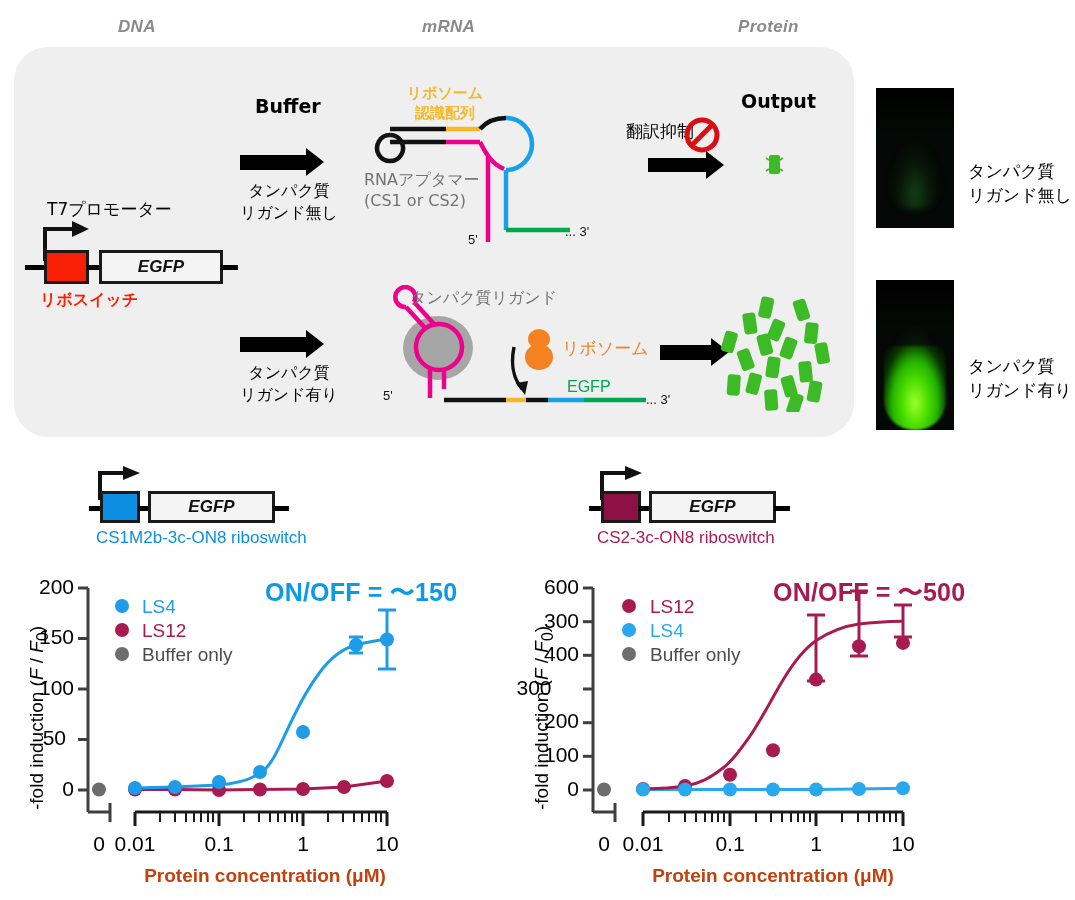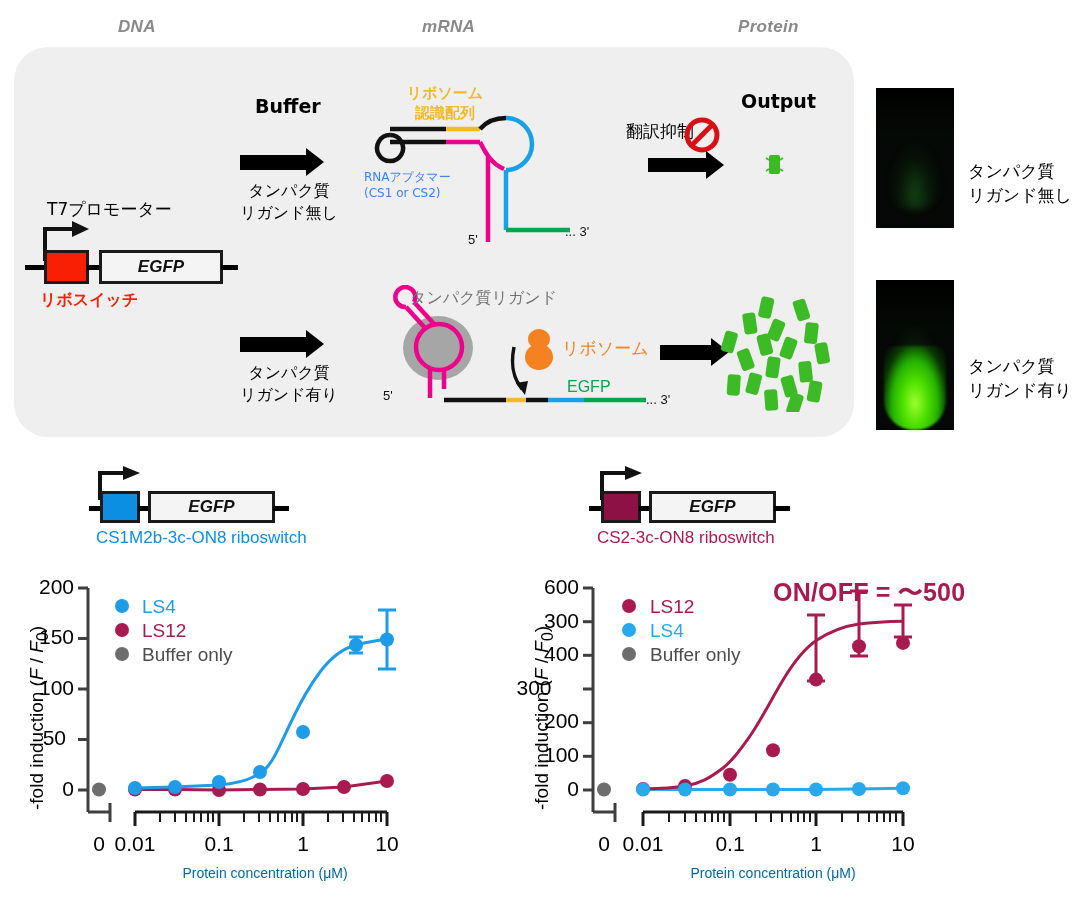--- a/index.html
+++ b/index.html
@@ -59,21 +59,21 @@
     width:46px;height:60px;
     background:radial-gradient(ellipse at 50% 100%, rgba(60,200,40,.30) 0%, rgba(0,0,0,0) 75%);
     filter:blur(5px);
   }
   .tube-cap{
     position:absolute;left:0;top:0;width:100%;height:34%;
     background:linear-gradient(180deg,#000 0%,#05110533 100%);
   }
   
   .chart-wrap{position:absolute;}
-  .axis-title{font-size:14px;color:#0369a1;}
+  .axis-title{font-size:19px;color:#c2410c;font-weight:bold;}
   .tick-lbl{font-size:21px;color:#000;position:absolute;}
   .legend-lbl{font-size:19px;position:absolute;}
   .onoff{font-size:25px;font-weight:bold;position:absolute;letter-spacing:.2px;}
   .ylab{
     position:absolute;font-size:19px;color:#000;white-space:nowrap;
     transform-origin:0 0;transform:rotate(-90deg);
   }
 </style>
 </head>
 <body>
@@ -144,21 +144,21 @@
 
   <path d="M130,45 L130,130" fill="none" stroke="#ec008c" stroke-width="4.5"></path>
 
   <path d="M148,58 L148,118" fill="none" stroke="#18a0e8" stroke-width="4.5"></path>
 
   <path d="M148,118 L212,118" fill="none" stroke="#00a650" stroke-width="4.5"></path>
 </svg>
 <div class="abs" style="left:468px;top:232px;font-size:13px;color:#111;">5'</div>
 <div class="abs" style="left:565px;top:224px;font-size:13px;color:#111;">... 3'</div>
 
-<div class="abs jp" style="left:364px;top:170px;font-size:12px;line-height:1.3;color:#3b82f6;">
+<div class="abs jp" style="left:364px;top:170px;font-size:16px;line-height:1.3;color:#737373;">
   <div>RNAアプタマー</div>
   <div>(CS1 or CS2)</div>
 </div>
 
 <div class="abs jp" style="left:626px;top:120px;font-size:17px;">翻訳抑制</div>
 <svg class="abs" style="left:684px;top:117px;" width="36" height="36" viewBox="0 0 36 36">
   <circle cx="18" cy="18" r="15" fill="none" stroke="#d81016" stroke-width="5"></circle>
   <line x1="8" y1="28" x2="28" y2="8" stroke="#d81016" stroke-width="5"></line>
 </svg>
 <div class="abs" style="left:648px;top:152px;width:95px;height:26px;">
@@ -308,20 +308,21 @@
 <div class="gene-box" style="left:649px;top:491px;width:127px;height:32px;font-size:17px;color:#111;">
   <span>EGFP</span>
   </div>
 <div class="gene-line" style="left:774px;top:506px;width:16px;"></div>
 <div class="abs" style="left:597px;top:528px;font-size:17px;color:#a81b51;">CS2-3c-ON8 riboswitch</div>
 
 <div class="chart-wrap" style="left:0;top:560px;width:525px;height:330px;">
   <div class="ylab" style="left:26px;top:250px;">
     <span>-fold induction (</span><i>F</i><span> / </span><i>F</i><sub>0</sub><span>)</span>
   </div>
+  <div class="onoff" style="left:265px;top:16px;color:#0c9ae8;">ON/OFF = 〜150</div>
   <svg width="525" height="330" viewBox="0 0 525 330" style="position:absolute;left:0;top:0;">
 
     <line x1="88" y1="28" x2="88" y2="230" stroke="#3f3f3f" stroke-width="3"></line>
 
     <line x1="78" y1="28" x2="88" y2="28" stroke="#3f3f3f" stroke-width="3"></line>
     <line x1="78" y1="78.5" x2="88" y2="78.5" stroke="#3f3f3f" stroke-width="3"></line>
     <line x1="78" y1="129" x2="88" y2="129" stroke="#3f3f3f" stroke-width="3"></line>
     <line x1="78" y1="179.5" x2="88" y2="179.5" stroke="#3f3f3f" stroke-width="3"></line>
     <line x1="78" y1="230" x2="88" y2="230" stroke="#3f3f3f" stroke-width="3"></line>
 

